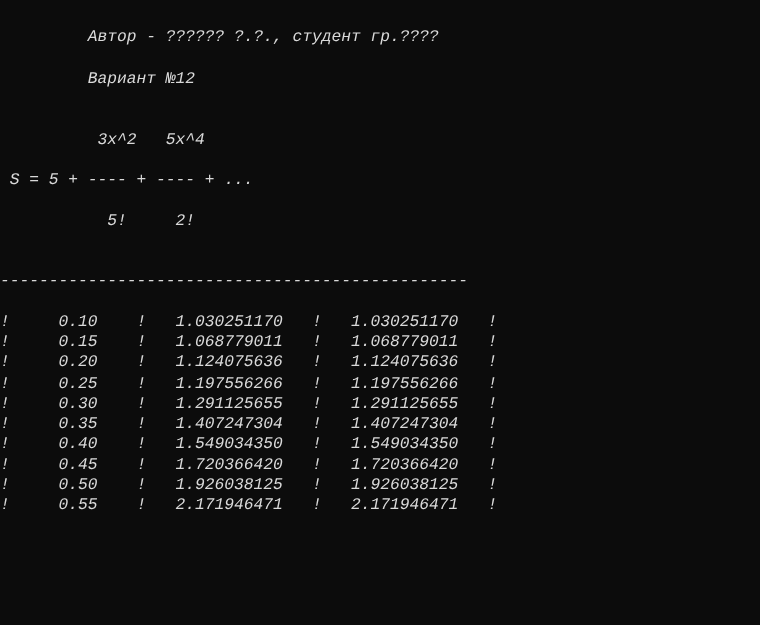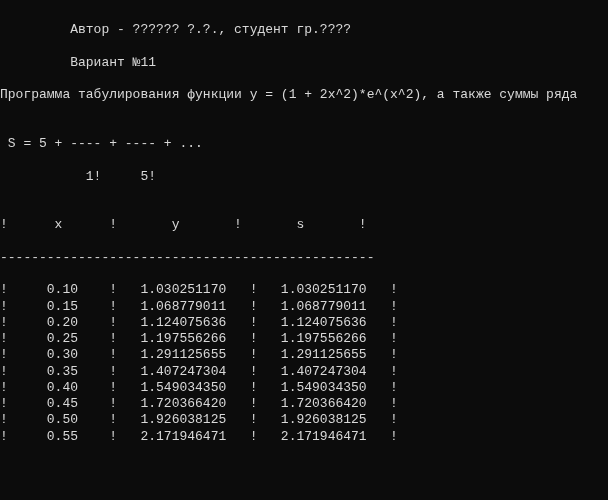--- a/index.html
+++ b/index.html
@@ -11,29 +11,28 @@
       font-size: 13px;
       line-height: 1.25;
       width: 608px;
       height: 500px;
       overflow: hidden;
     }
     .console {
       padding: 6px 0 0 0;
       white-space: pre;
     }
-    .line { white-space: pre; }
+    .line { white-space: pre; font-style: italic; }
   </style>
 </head>
 <body>
 
 <div class="console">
 <div class="line">         Автор - ?????? ?.?., студент гр.????</div>
-<div class="line">         Вариант №11</div>
-<div class="line">Программа табулирования функции y = (1 + 2x^2)*e^(x^2), а также суммы ряда</div>
+<div class="line">         Вариант №12</div>
 <div class="line"></div>
+<div class="line">          3x^2   5x^4</div>
 <div class="line"> S = 5 + ---- + ---- + ...</div>
-<div class="line">           1!     5!</div>
+<div class="line">           5!     2!</div>
 <div class="line"></div>
-<div class="line">!      x      !       y       !       s       !</div>
 <div class="line">------------------------------------------------</div>
 <div id="rows"><div class="line">!     0.10    !   1.030251170   !   1.030251170   !</div><div class="line">!     0.15    !   1.068779011   !   1.068779011   !</div><div class="line">!     0.20    !   1.124075636   !   1.124075636   !</div><div class="line">!     0.25    !   1.197556266   !   1.197556266   !</div><div class="line">!     0.30    !   1.291125655   !   1.291125655   !</div><div class="line">!     0.35    !   1.407247304   !   1.407247304   !</div><div class="line">!     0.40    !   1.549034350   !   1.549034350   !</div><div class="line">!     0.45    !   1.720366420   !   1.720366420   !</div><div class="line">!     0.50    !   1.926038125   !   1.926038125   !</div><div class="line">!     0.55    !   2.171946471   !   2.171946471   !</div></div>
 </div>
 
 </body></html>

